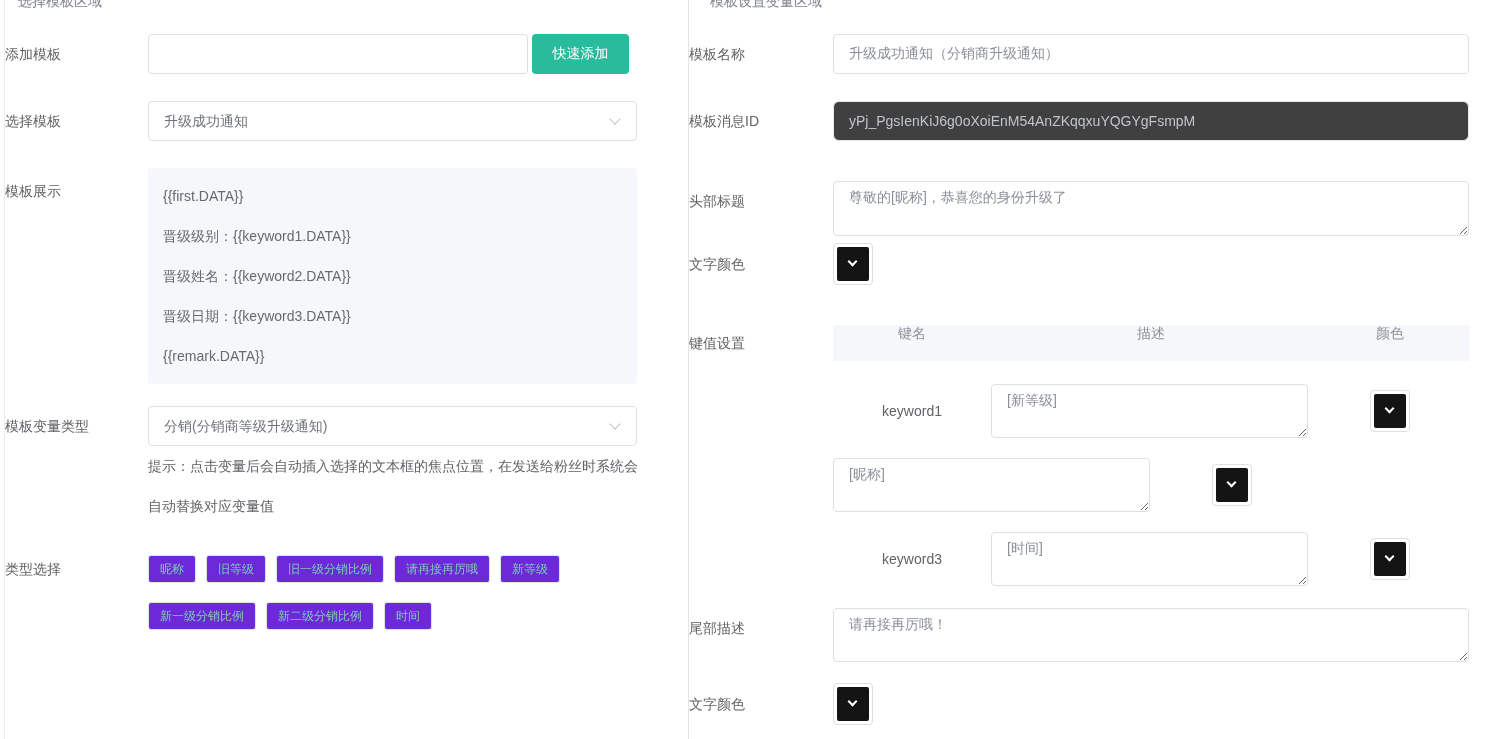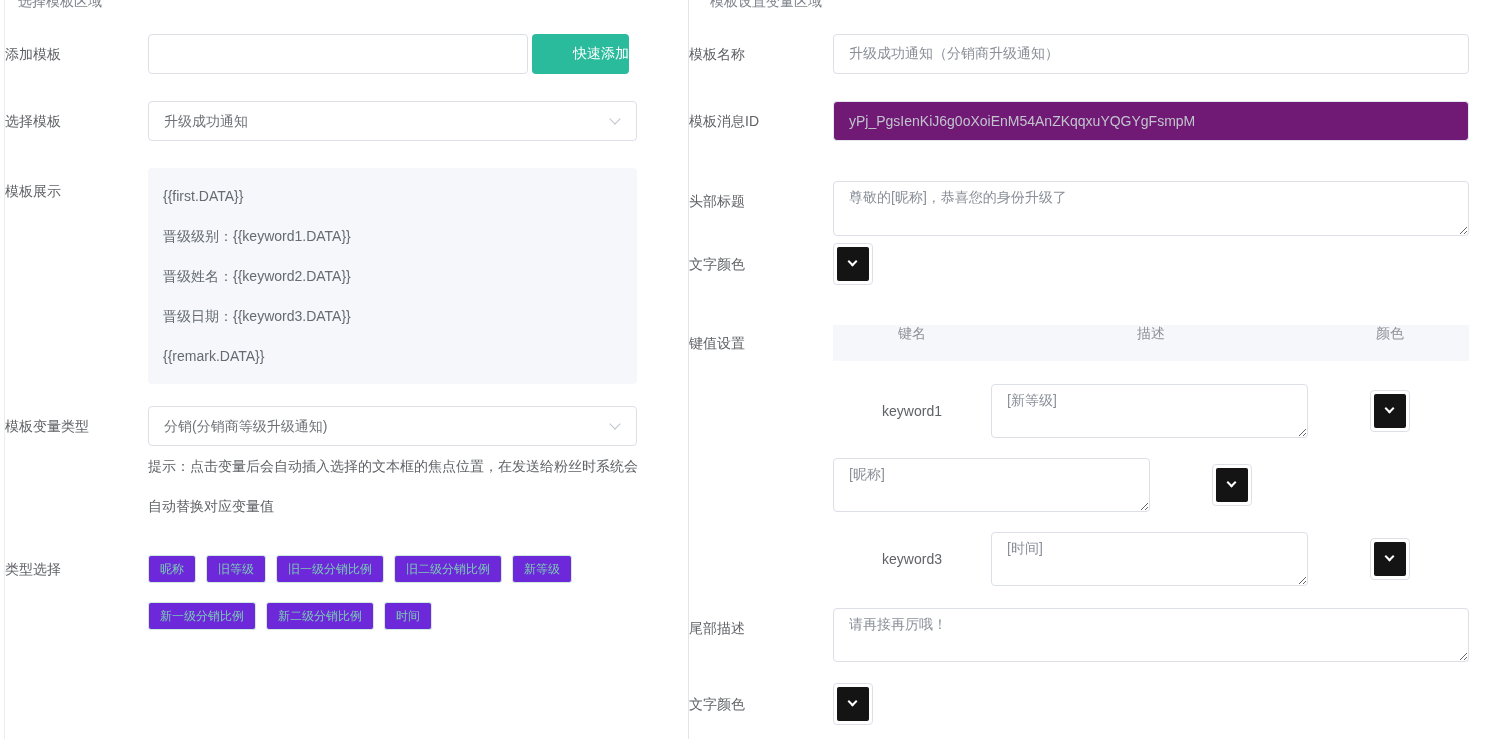--- a/index.html
+++ b/index.html
@@ -22,24 +22,24 @@
   .panel-right .lbl { width:144px; padding-right:13px; }
   .lbl-top { padding-top:13px; line-height:20px; }
   .lbl-28 { line-height:28px; }
   .lbl-36 { line-height:36px; }
   .lbl-42 { line-height:42px; }
 
   .el-input { height:40px; border:1px solid #dcdfe6; border-radius:4px; padding:0 15px;
               font-size:14px; color:#8a8f98; background:#fff; outline:none; }
   .add-input { width:380px; }
   .input-wide { width:636px; }
-  .input-disabled { background:#701a75; border-color:#e4e7ed; color:#c0c4cc; }
+  .input-disabled { background:#404040; border-color:#e4e7ed; color:#c0c4cc;border-radius:6px; }
 
   .btn-primary { margin-left:4px; width:97px; height:40px; border:none; border-radius:4px;
-                 background:#2abb9c; color:#fff; font-size:14px; cursor:pointer;text-align:right; }
+                 background:#2abb9c; color:#fff; font-size:14px; cursor:pointer; }
 
   .select { position:relative; width:489px; height:40px; border:1px solid #dcdfe6;
             border-radius:4px; background:#fff; cursor:pointer; }
   .select .val { display:block; line-height:38px; padding:0 32px 0 15px; font-size:14px;
                  color:#6f7379; white-space:nowrap; overflow:hidden; }
   .chev { display:inline-block; width:8px; height:8px;
           border-right:1.6px solid #c0c4cc; border-bottom:1.6px solid #c0c4cc;
           transform:rotate(45deg); }
   .select .chev { position:absolute; right:17px; top:13px; }
 
@@ -117,21 +117,21 @@
     </div>
 
     <div class="hint" style="top:446px">提示：点击变量后会自动插入选择的文本框的焦点位置，在发送给粉丝时系统会自动替换对应变量值</div>
 
     <div class="row" style="top:555px">
       <div class="lbl lbl-28">类型选择</div>
       <div class="tags">
         <span class="tag">昵称</span>
         <span class="tag">旧等级</span>
         <span class="tag">旧一级分销比例</span>
-        <span class="tag">旧二级分销比例</span>
+        <span class="tag">请再接再厉哦</span>
         <span class="tag">新等级</span>
       </div>
     </div>
     <div class="row" style="top:602px; left:143px">
       <div class="tags">
         <span class="tag">新一级分销比例</span>
         <span class="tag">新二级分销比例</span>
         <span class="tag">时间</span>
       </div>
     </div>

